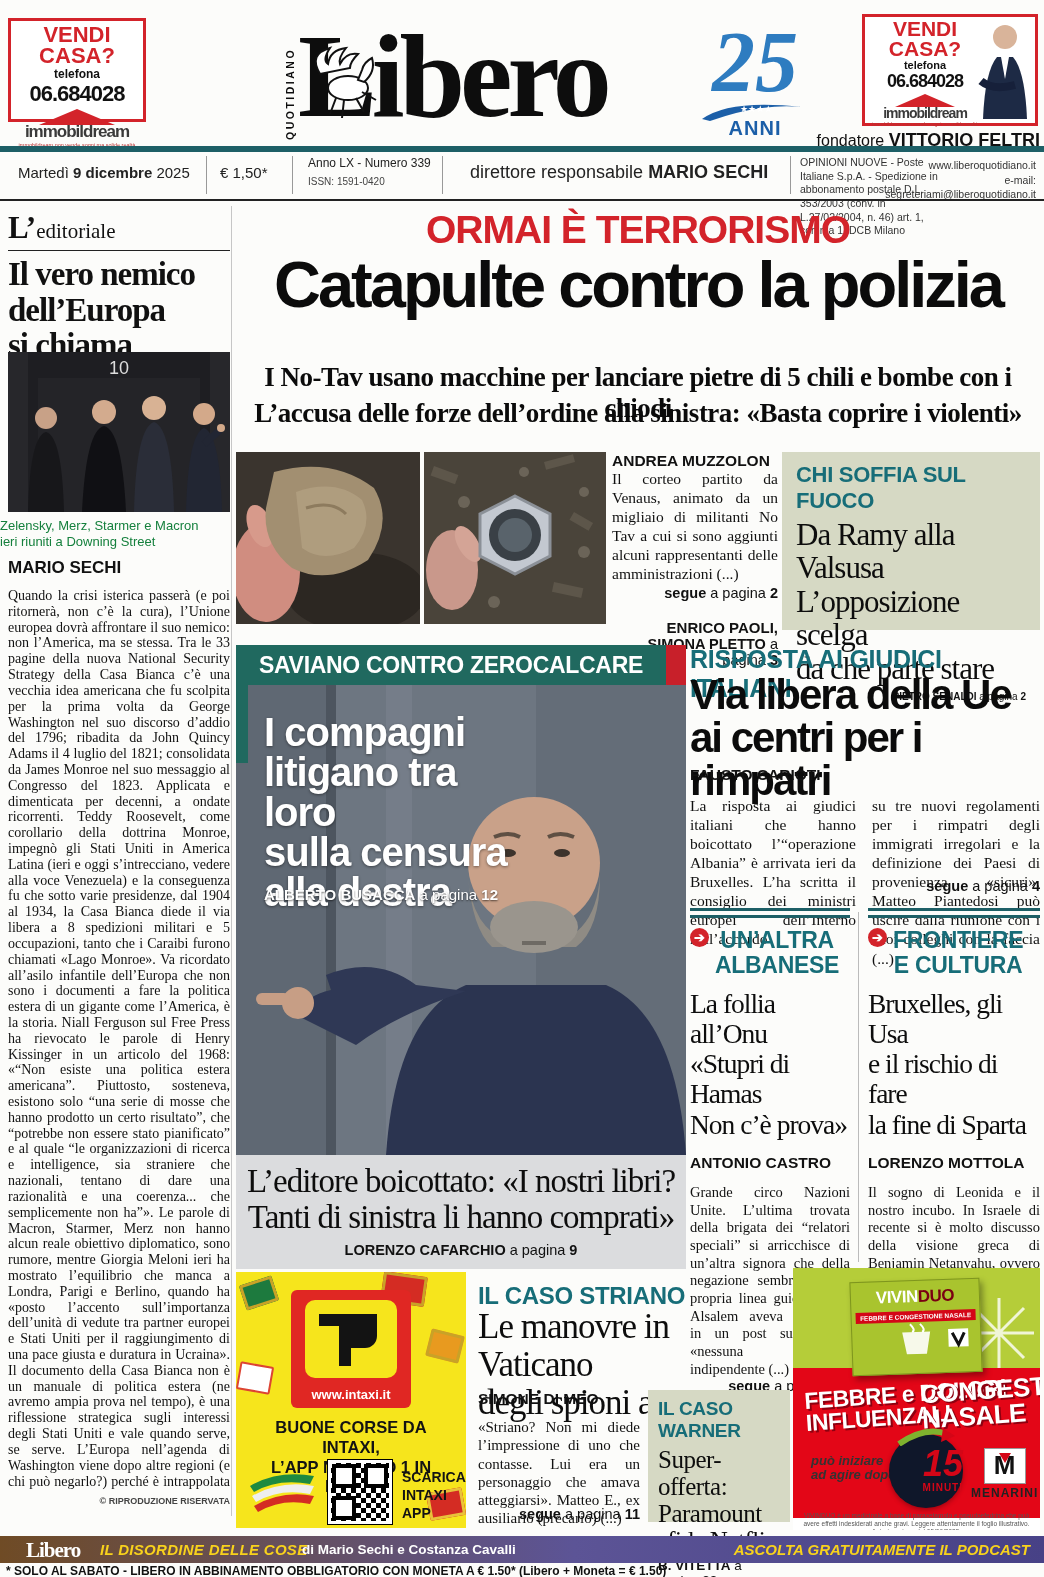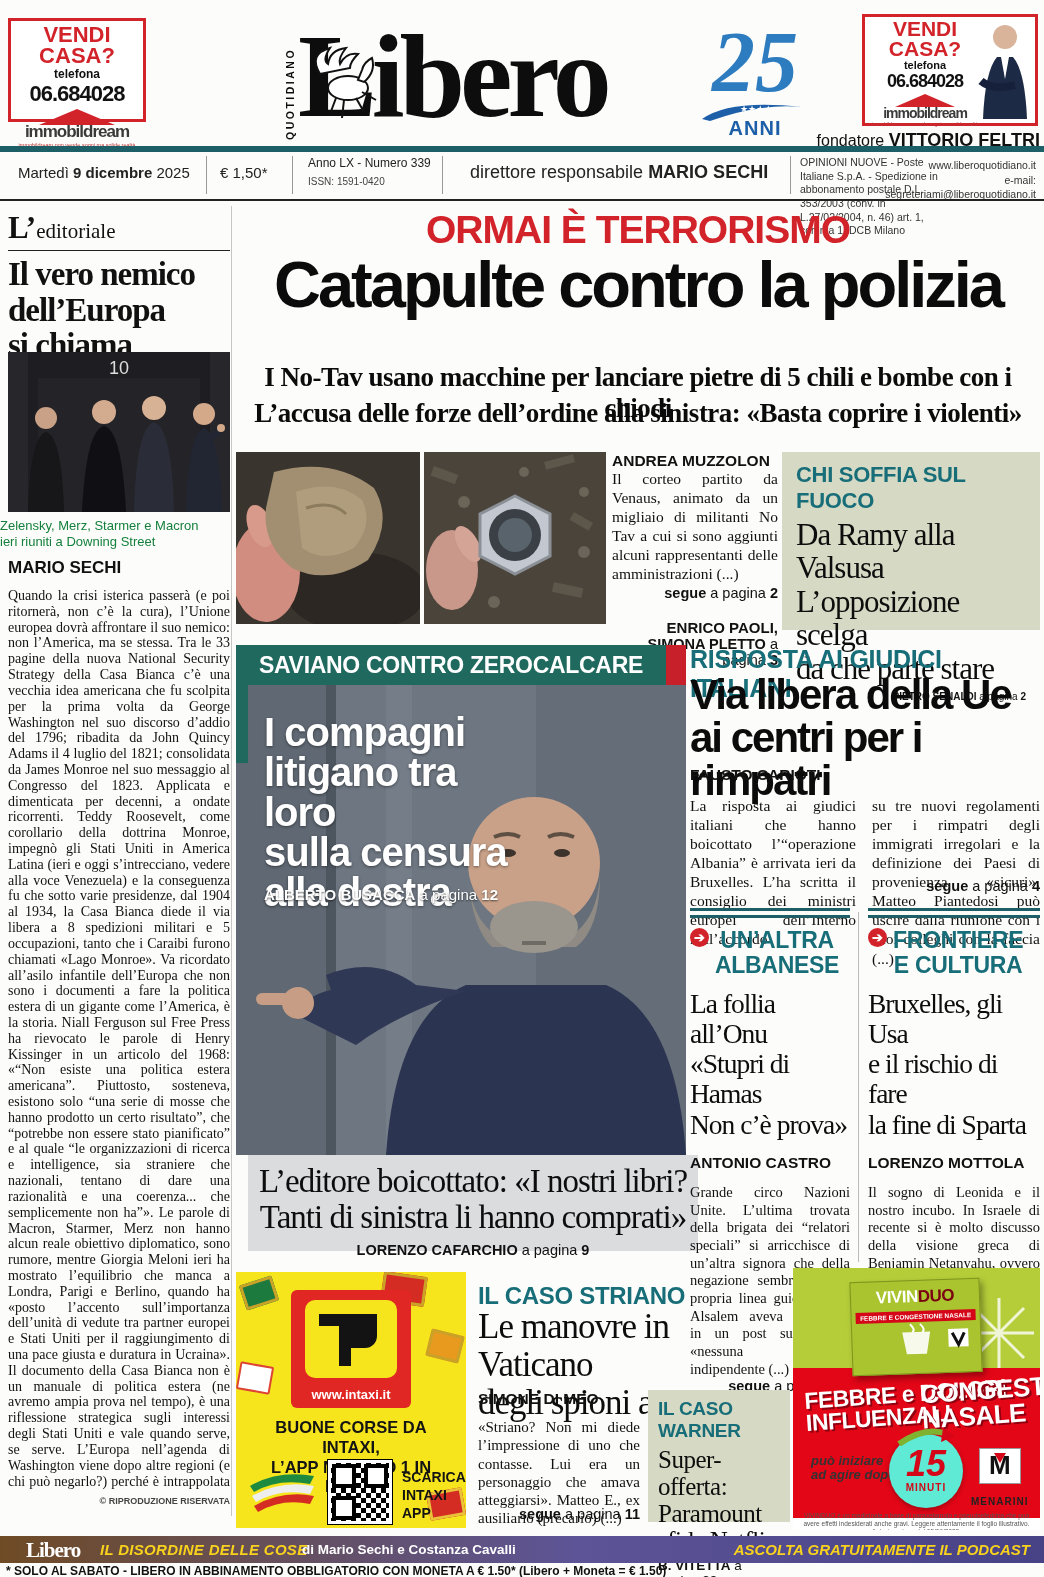--- a/index.html
+++ b/index.html
@@ -81,32 +81,32 @@
   #viv .green{position:absolute;left:0;top:0;right:0;height:100px;background:#b5cd39;}
   #viv .redz{position:absolute;left:0;top:100px;right:0;height:150px;background:#e30617;}
   #viv .claim{font-weight:700;color:#fff;font-size:23px;line-height:.95;letter-spacing:-.5px;
               text-shadow:2px 2px 0 #8e0010;}
   #viv .pack{position:absolute;left:58px;top:12px;width:128px;height:92px;background:#a9c42e;
              border:1px solid #7e951e;transform:rotate(-2deg);box-shadow:3px 4px 6px rgba(0,0,0,.35);}
   #viv .pack .pbrand{font-size:17px;font-weight:700;color:#fff;text-align:center;margin-top:6px;letter-spacing:-.5px;}
   #viv .pack .pbrand .duo{color:#7a0012;}
   #viv .pack .plabel{margin:4px 4px 0;background:#d40617;color:#fff;font-size:6.5px;font-weight:700;
                      text-align:center;padding:2px 0;}
-  #viv .badge{position:absolute;width:74px;height:74px;border-radius:50%;background:#5eead4;
-              box-shadow:0 2px 5px rgba(0,0,0,.3);text-align:center;}
+  #viv .badge{position:absolute;width:74px;height:74px;border-radius:50%;background:#0f172a;
+              box-shadow:0 2px 5px rgba(0,0,0,.3);text-align:right;}
   #viv .badge .n{font-size:36px;font-weight:700;font-style:italic;color:#d40617;line-height:1;margin-top:12px;}
   #viv .badge .m{font-size:10px;font-weight:700;color:#d40617;letter-spacing:1px;}
   #viv .onset{font-style:italic;font-weight:700;font-size:13px;color:#333;line-height:1.1;}
   #viv .fineprint{font-size:6.5px;color:#555;text-align:center;line-height:1.25;}
   #viv .mena{position:absolute;text-align:center;}
   #viv .mena .msq{width:40px;height:34px;margin:0 auto;background:#fff;border:1px solid #999;
                   font-weight:700;font-size:26px;line-height:32px;color:#111;position:relative;}
   #viv .mena .msq:after{content:"";position:absolute;left:14px;top:4px;width:0;height:0;
        border-left:6px solid transparent;border-right:6px solid transparent;border-top:10px solid #d40617;}
-  #viv .mena .mname{font-size:10px;font-weight:700;letter-spacing:1px;color:#222;margin-top:12px;}
+  #viv .mena .mname{font-size:12px;font-weight:700;letter-spacing:1px;color:#222;margin-top:2px;}
 
   .photo-frame{overflow:hidden;}
   svg{display:block;}
 </style>
 </head>
 <body>
 
 <div class="page">
 
   <div class="abs ad-box" style="left:8px;top:18px;width:138px;height:104px;padding-top:4px;">
@@ -323,21 +323,21 @@
   <div class="abs" style="left:236px;top:685px;width:12px;height:78px;background:#20695f;"></div>
   <div class="abs pl" id="sav-title" style="left:264px;top:712px;width:260px;">I compagni
 litigano tra loro
 sulla censura
 alla destra</div>
   <div class="abs" style="left:264px;top:886px;color:#fff;font-size:15px;text-shadow:0 1px 2px rgba(0,0,0,.6);">
     <span class="b">ALBERTO BUSACCA</span>
     <span>a pagina</span>
     <span class="b">12</span>
   </div>
-  <div class="abs" id="sav-sub" style="left:248px;top:1155px;width:450px;height:96px;">
+  <div class="abs" id="sav-sub" style="left:236px;top:1155px;width:450px;height:114px;">
     <div class="serif ctr pl" style="font-size:33px;line-height:1.1;letter-spacing:-1px;margin-top:8px;color:#0d0d0d;">L’editore boicottato: «I nostri libri?
 Tanti di sinistra li hanno comprati»</div>
     <div class="ctr" style="font-size:14.5px;margin-top:6px;">
       <span class="b">LORENZO CAFARCHIO</span>
       <span>a pagina</span>
       <span class="b">9</span>
     </div>
   </div>
 
   <div class="abs kick" style="left:690px;top:645px;font-size:25px;">RISPOSTA AI GIUDICI ITALIANI</div>

